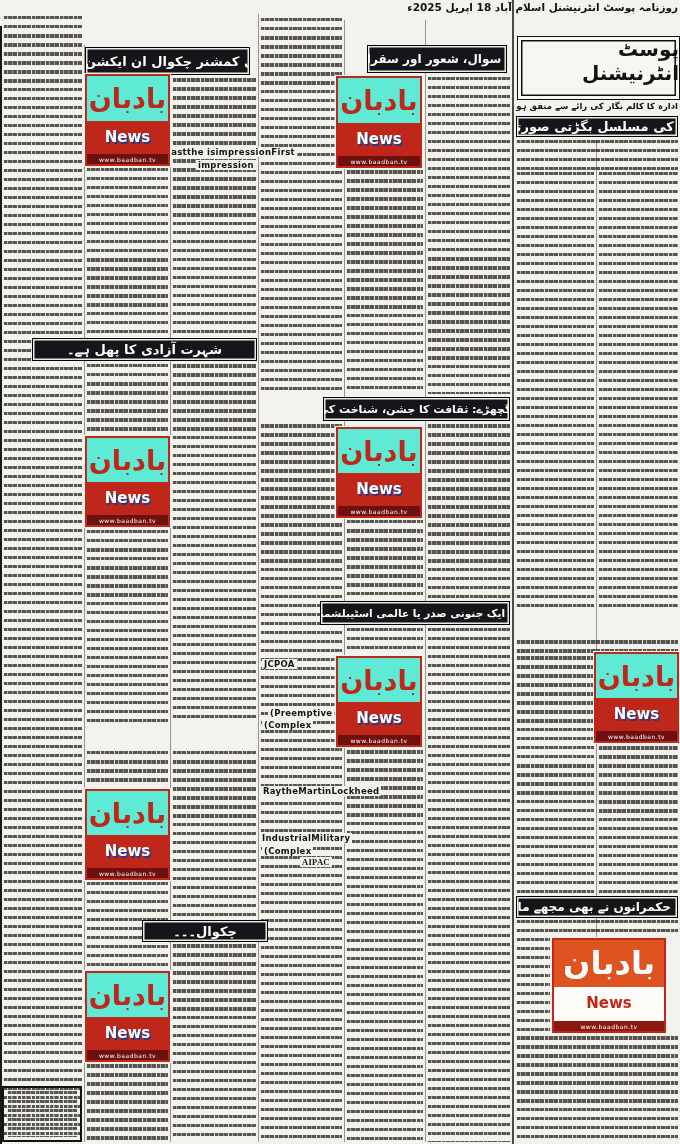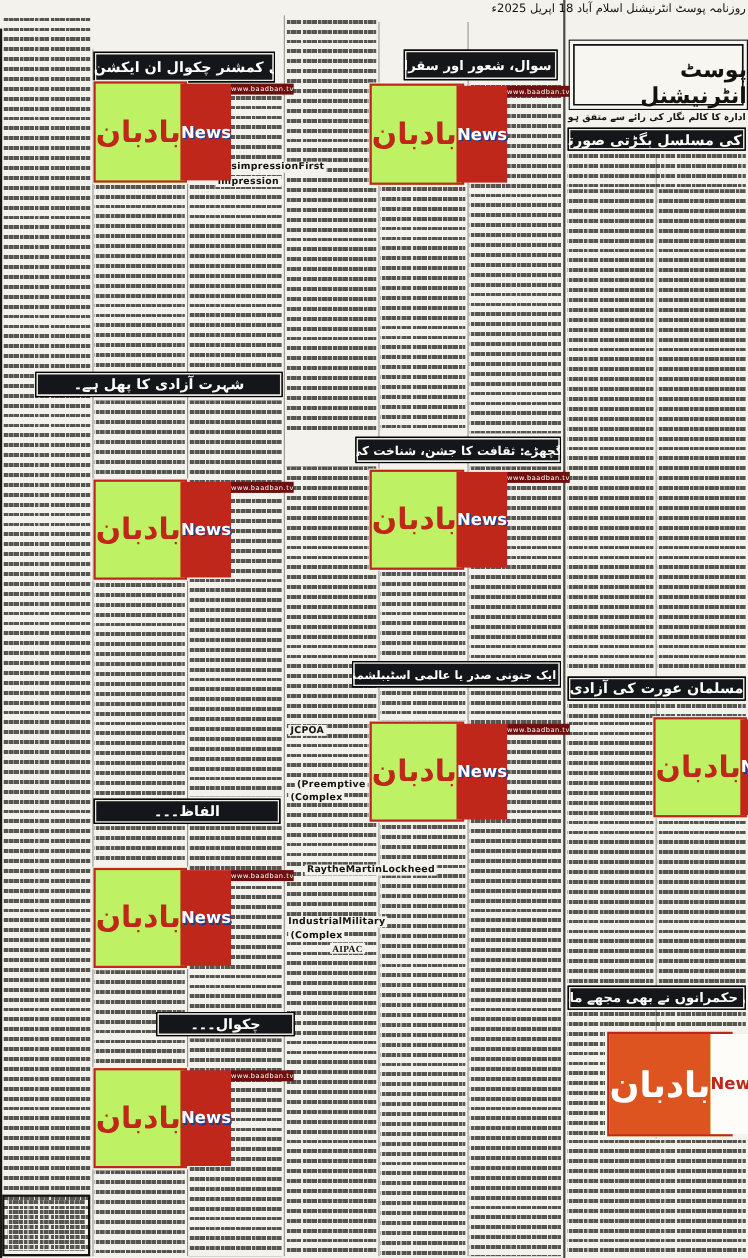--- a/index.html
+++ b/index.html
@@ -24,22 +24,22 @@
   
   .bar{
     position:absolute;background:#14161a;color:#fdfdfb;
     border:1px solid #000;box-shadow:inset 0 0 0 1.5px #e9e8e2;
     display:flex;align-items:center;justify-content:center;
     font-weight:700;direction:rtl;white-space:nowrap;overflow:hidden;
     padding:0 4px;box-sizing:border-box;letter-spacing:0;
   }
   
   .logo{
-    position:absolute;border:2px solid #c0271b;background:#bef264;
-    display:flex;box-sizing:border-box;
+    position:absolute;border:2px solid #c0271b;background:#5eead4;
+    display:flex;flex-direction:column;box-sizing:border-box;
     box-shadow:0 0 0 1px #f3f2ec;
     text-align:right;
   }
   .logo-brand{
     flex:1.35;display:flex;align-items:center;justify-content:center;
     color:#c0271b;font-weight:700;font-size:27px;line-height:1;direction:rtl;
   }
   .logo-news{
     flex:1;background:#c0271b;color:#ffffff;
     display:flex;align-items:center;justify-content:center;
@@ -52,28 +52,28 @@
     font-size:6px;letter-spacing:.5px;
   }
   .logo.orange .logo-brand{background:#dd5420;color:#fff;}
   .logo.orange .logo-news{background:#fdfcf8;color:#c0271b;text-shadow:none;}
   .logo.orange .logo-url{background:#8a1a10;}
   
   .masthead{
     position:absolute;left:517px;top:36px;width:161px;height:62px;
     border:1.5px solid #111;background:#f7f6f0;
     box-shadow:inset 0 0 0 3px #f7f6f0, inset 0 0 0 4.5px #111;
-    display:flex;flex-direction:column;align-items:center;justify-content:flex-end;
+    display:flex;flex-direction:column;align-items:center;justify-content:space-between;
     direction:rtl;
   }
   .masthead .m1{font-size:20px;font-weight:900;letter-spacing:1px;color:#14120e;}
   .masthead .m2{font-size:29px;font-weight:900;letter-spacing:2px;margin-top:-3px;color:#14120e;}
   .dateline{
     position:absolute;right:2px;top:1px;width:260px;text-align:right;
-    font-size:10.5px;font-weight:400;direction:rtl;color:#14120e;white-space:nowrap;
+    font-size:10.5px;font-weight:700;direction:rtl;color:#14120e;white-space:nowrap;
   }
   .disclaimer{
     position:absolute;left:516px;top:101px;width:162px;text-align:center;
     font-size:8.5px;font-weight:700;direction:rtl;color:#14120e;white-space:nowrap;overflow:hidden;
   }
   .frag{
     position:absolute;font-weight:700;font-size:8.5px;color:#15130f;
     background:#f3f2ec;padding:0 2px;letter-spacing:.3px;white-space:nowrap;direction:ltr;
   }
   .box-bl{position:absolute;left:2px;top:1086px;width:80px;height:56px;border:2px solid #14120e;box-sizing:border-box;}
@@ -123,39 +123,37 @@
 
   <div class="box-bl">
     <div class="body-sim" style="left:3px;top:3px;width:70px;height:46px;"></div>
   </div>
 
   <span class="frag" style="left:166px;top:147px;">lastthe isimpressionFirst</span>
   <span class="frag" style="left:196px;top:160px;">impression</span>
   <span class="frag" style="left:262px;top:659px;">JCPOA</span>
   <span class="frag" style="left:268px;top:708px;">(Preemptive</span>
   <span class="frag" style="left:262px;top:720px;">(Complex</span>
-  <span class="frag" style="left:261px;top:786px;margin-left:16px;">RaytheMartinLockheed</span>
+  <span class="frag" style="left:261px;top:786px;">RaytheMartinLockheed</span>
   <span class="frag" style="left:260px;top:833px;">IndustrialMilitary</span>
   <span class="frag" style="left:262px;top:846px;">(Complex</span>
   <span class="frag" style="left:300px;top:857px;font-family:Liberation Serif, serif;">AIPAC</span>
 
   <div class="dateline">روزنامہ پوسٹ انٹرنیشنل اسلام آباد 18 اپریل 2025ء</div>
   <div class="masthead">
     <div class="m1">پوسٹ انٹرنیشنل</div>
   </div>
   <div class="disclaimer">ادارہ کا کالم نگار کی رائے سے متفق ہونا ضروری نہیں ہے</div>
 
   <div class="bar" style="left:85px;top:47px;width:165px;height:28px;font-size:13px;">ڈپٹی کمشنر چکوال ان ایکشن۔۔۔</div>
   <div class="bar" style="left:367px;top:45px;width:140px;height:28px;font-size:12px;">تعلیم: سوال، شعور اور سقراط۔۔۔</div>
   <div class="bar" style="left:516px;top:116px;width:162px;height:21px;font-size:13px;">غزہ کی مسلسل بگڑتی صورتحال</div>
   <div class="bar" style="left:32px;top:338px;width:225px;height:23px;font-size:13px;">شہرت آزادی کا پھل ہے۔</div>
   <div class="bar" style="left:323px;top:397px;width:187px;height:24px;font-size:11px;">پنجابی گچھڑے: ثقافت کا جشن، شناخت کی پہچان</div>
   <div class="bar" style="left:320px;top:601px;width:190px;height:24px;font-size:10.5px;">ڈونلڈ ٹرمپ: ایک جنونی صدر یا عالمی اسٹیبلشمنٹ کا مہرہ؟</div>
-  <div class="bar" style="left:516px;top:615px;width:162px;height:22px;font-size:13px;">مسلمان عورت کی آزادی</div>
-  <div class="bar" style="left:85px;top:726px;width:170px;height:23px;font-size:13px;">الفاظ۔۔۔</div>
   <div class="bar" style="left:516px;top:896px;width:162px;height:22px;font-size:12px;">اسلامی حکمرانوں نے بھی مجھے مارا ہے۔۔</div>
   <div class="bar" style="left:142px;top:920px;width:126px;height:22px;font-size:13px;">چکوال۔۔۔</div>
 
   <div class="logo" style="left:85px;top:74px;width:85px;height:92px;">
     <div class="logo-brand">بادبان</div>
     <div class="logo-news">News</div>
     <div class="logo-url">www.baadban.tv</div>
   </div>
   <div class="logo" style="left:336px;top:76px;width:86px;height:92px;">
     <div class="logo-brand">بادبان</div>

